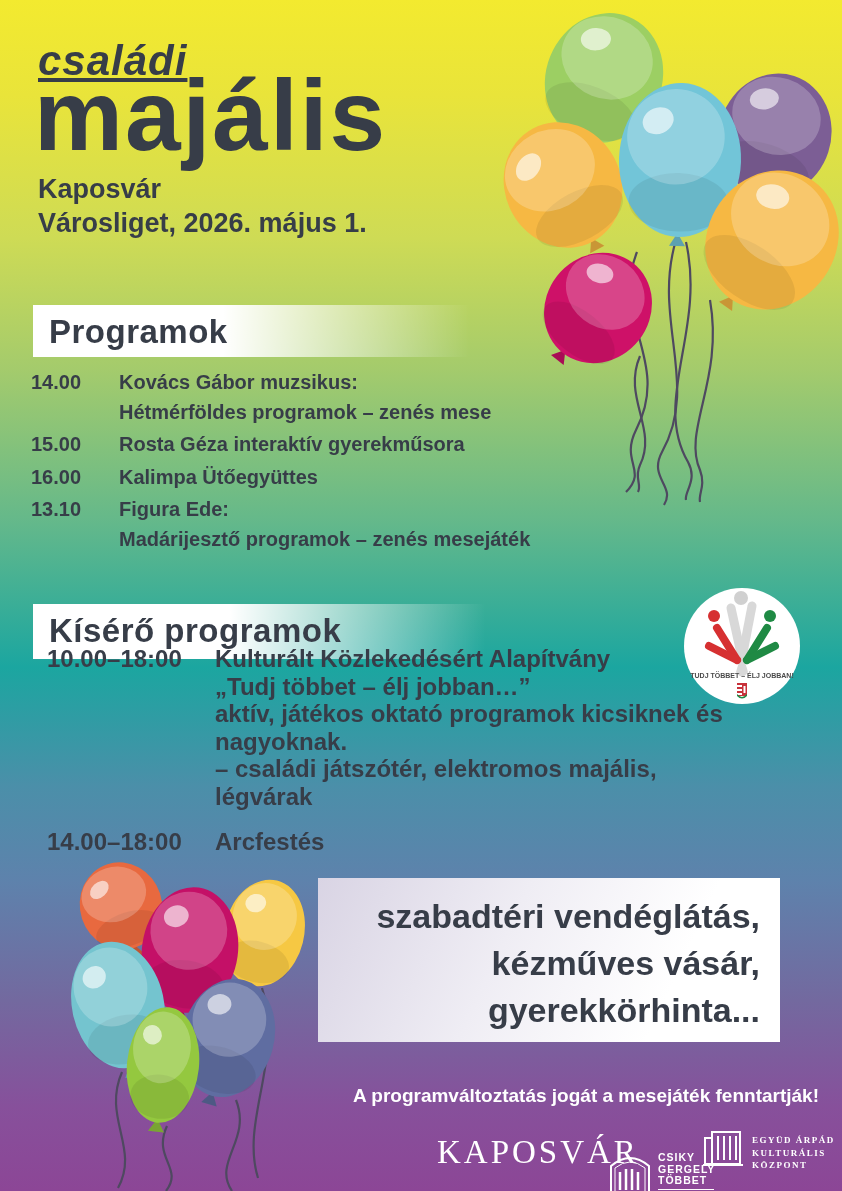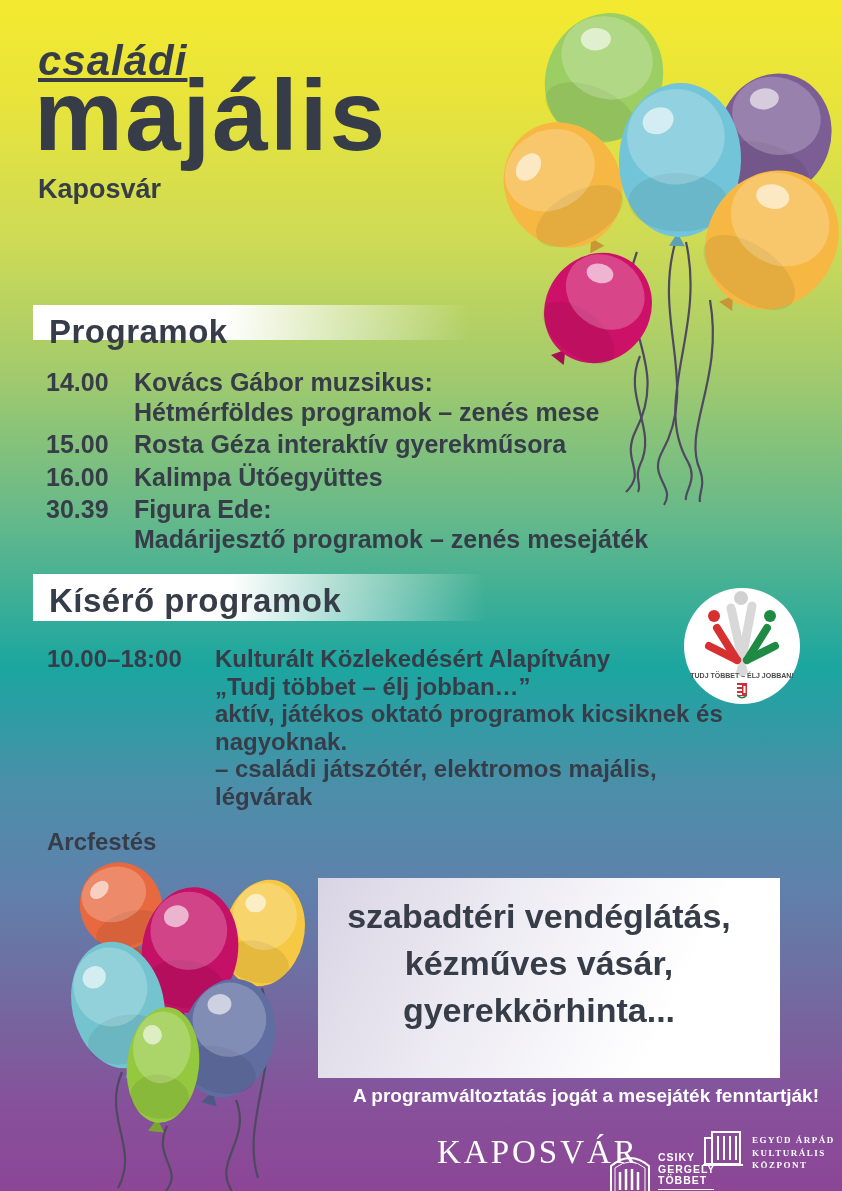--- a/index.html
+++ b/index.html
@@ -11,37 +11,37 @@
       #63b88b 44%, #1ba6a0 56%, #4b8fa9 66%, #5e82ac 74%,
       #73699f 84%, #87509b 93%, #8c4696 100%);
   }
   .dark{color:#373d48;}
   
   .title-block{position:absolute;left:38px;top:40px;z-index:3;}
   .title1{font-size:42px;font-weight:700;font-style:italic;line-height:1;letter-spacing:1px;text-decoration:underline;}
   .title2{font-size:100px;font-weight:700;line-height:.86;letter-spacing:2px;margin-top:-10px;margin-left:-4px;}
   .subtitle{margin-top:14px;font-size:27px;font-weight:700;line-height:34px;}
   
-  .band{position:absolute;left:33px;height:35px;z-index:2;
+  .band{position:absolute;left:33px;height:52px;z-index:2;
     background:linear-gradient(90deg,#ffffff 0%,#ffffff 34%,rgba(255,255,255,0) 78%);}
   .band h2{margin:0;padding:8px 0 0 16px;font-size:33px;font-weight:700;color:#373d48;letter-spacing:.5px;}
   #band-programs{top:305px;width:560px;}
-  #band-side{top:574px;width:580px;height:47px;}
+  #band-side{top:604px;width:580px;height:55px;}
   
   .plist{position:absolute;z-index:3;color:#373d48;font-weight:700;}
-  #programs-list{left:46px;top:368px;font-size:25px;line-height:29.5px;}
+  #programs-list{left:31px;top:368px;font-size:20px;line-height:29.5px;}
   #side-list{left:47px;top:645px;font-size:24px;line-height:27.5px;}
   .prog-row{display:flex;margin-bottom:3px;}
   #side-list .prog-row{margin-bottom:18px;}
   #programs-list .prog-time{min-width:88px;}
   #side-list .prog-time{min-width:168px;}
   
-  .highlight-box{position:absolute;left:318px;top:878px;width:462px;height:200px;z-index:3;
+  .highlight-box{position:absolute;left:318px;top:878px;width:462px;height:164px;z-index:3;
     background:linear-gradient(115deg,#d9d4e4 0%,#efedf4 40%,#ffffff 75%);
-    text-align:center;box-sizing:border-box;padding:15px 20px 0 0;}
+    text-align:right;box-sizing:border-box;padding:15px 20px 0 0;}
   .highlight-box div{font-size:34px;font-weight:700;line-height:47px;color:#373d48;}
   .disclaimer{position:absolute;left:350px;top:1085px;width:472px;z-index:3;
     text-align:center;font-size:19px;font-weight:700;color:#ffffff;}
   
   .footer{position:absolute;left:0;top:1120px;width:842px;height:71px;z-index:3;color:#fff;}
   .kaposvar-logo{position:absolute;left:437px;top:14px;font-family:"Liberation Serif",serif;
     font-size:33px;letter-spacing:3px;font-weight:400;}
   .csiky{position:absolute;left:607px;top:4px;display:flex;margin-top:24px;}
   .csiky-text{margin-left:5px;padding-top:4px;}
   .csiky-text .l{font-size:10.5px;font-weight:700;letter-spacing:1px;line-height:11.5px;}
@@ -165,20 +165,21 @@
         <ellipse cx="160.12" cy="1047.6" rx="28.8" ry="35.96" fill="#fff" opacity="0.22"></ellipse>
         <ellipse cx="149.32" cy="1036" rx="9.36" ry="9.860000000000001" fill="#fff" opacity="0.6" transform="rotate(-25 149.32 1036)"></ellipse>
       </g>
     </svg>
 
   <div class="title-block">
     <div class="title1 dark">családi</div>
     <div class="title2 dark">majális</div>
     <div class="subtitle dark">
       <div>Kaposvár</div>
+      <div>Városliget, 2026. május 1.</div>
     </div>
   </div>
 
   <div class="band" id="band-programs">
     <h2>Programok</h2>
   </div>
   <div class="plist" id="programs-list">
       <div class="prog-row">
         <div class="prog-time">14.00</div>
         <div class="prog-lines">
@@ -192,21 +193,21 @@
           <div>Rosta Géza interaktív gyerekműsora</div>
         </div>
       </div>
       <div class="prog-row">
         <div class="prog-time">16.00</div>
         <div class="prog-lines">
           <div>Kalimpa Ütőegyüttes</div>
         </div>
       </div>
       <div class="prog-row">
-        <div class="prog-time">30.39</div>
+        <div class="prog-time">13.10</div>
         <div class="prog-lines">
           <div>Figura Ede:</div>
           <div>Madárijesztő programok – zenés mesejáték</div>
         </div>
       </div>
     </div>
 
   <div class="band" id="band-side">
     <h2>Kísérő programok</h2>
   </div>
@@ -216,20 +217,21 @@
         <div class="prog-lines">
           <div>Kulturált Közlekedésért Alapítvány</div>
           <div>„Tudj többet – élj jobban…”</div>
           <div>aktív, játékos oktató programok kicsiknek és</div>
           <div>nagyoknak.</div>
           <div>– családi játszótér, elektromos majális,</div>
           <div>légvárak</div>
         </div>
       </div>
       <div class="prog-row">
+        <div class="prog-time">14.00–18:00</div>
         <div class="prog-lines">
           <div>Arcfestés</div>
         </div>
       </div>
     </div>
 
   <svg id="tka-logo" width="116" height="116" viewBox="0 0 116 116">
     <circle cx="58" cy="58" r="58" fill="#ffffff"></circle>
 
     <path d="M52,84 Q58,93 64,84 L58,64 Z" fill="#d8d8d8"></path>

